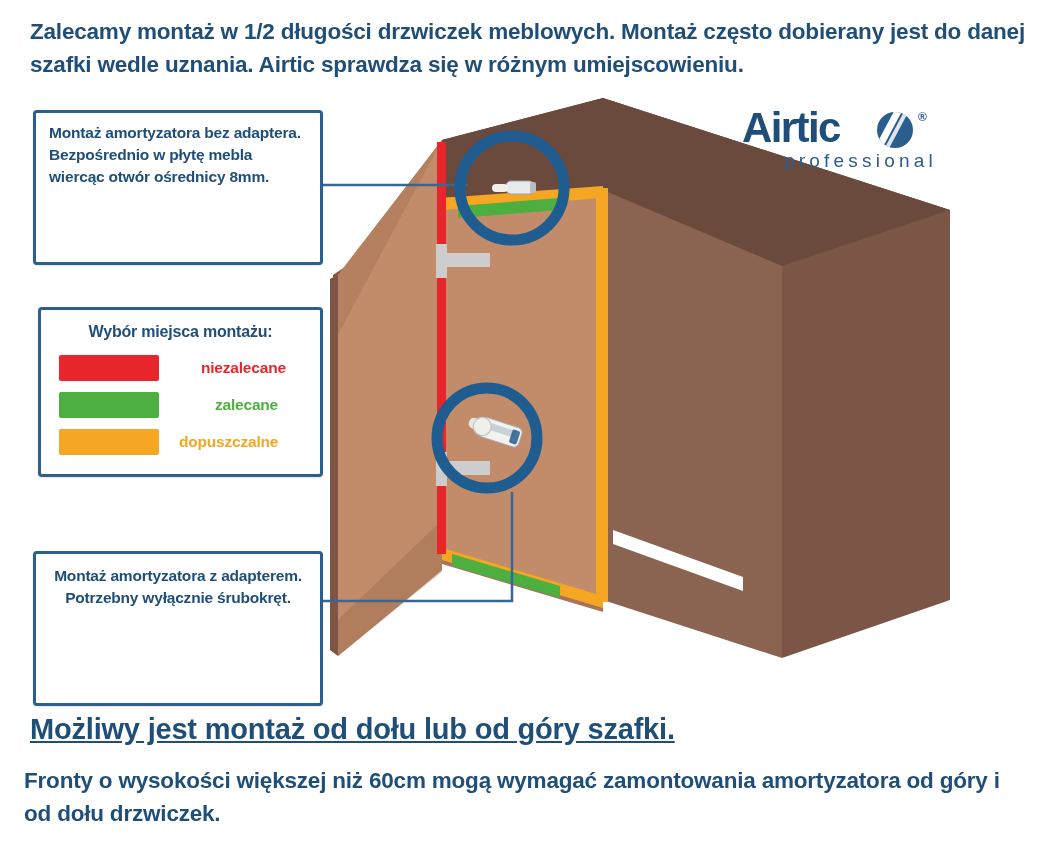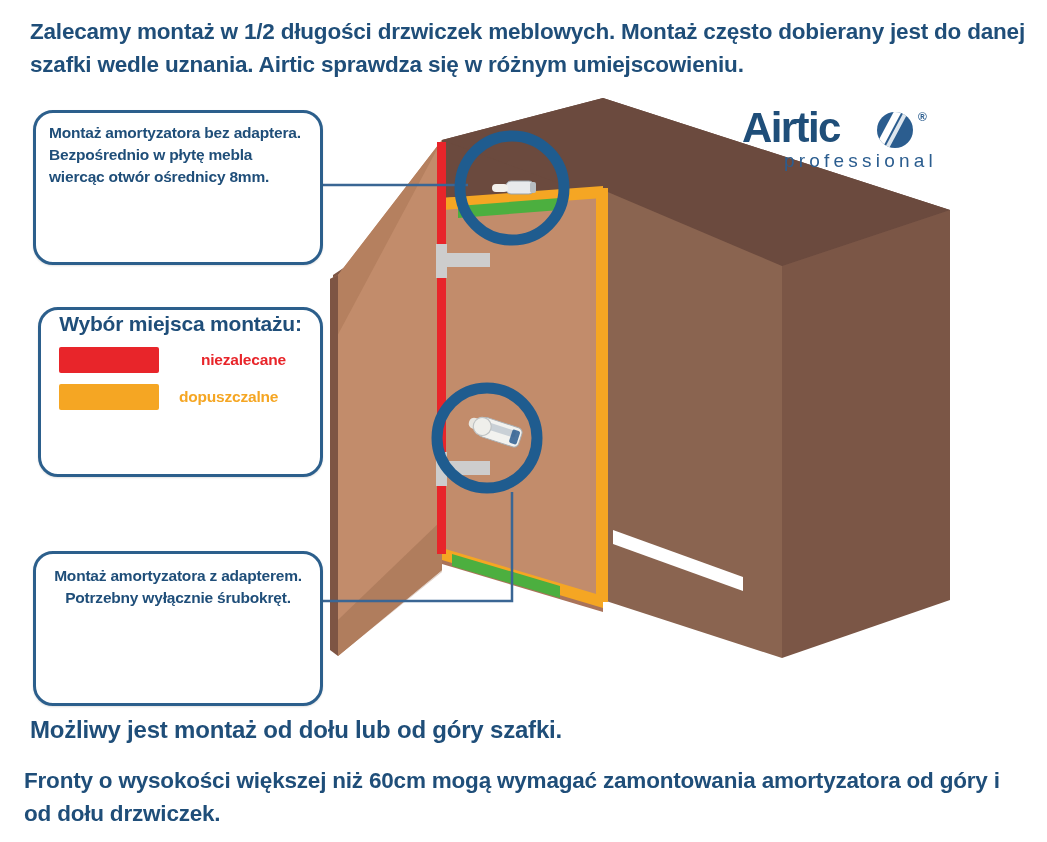--- a/index.html
+++ b/index.html
@@ -14,33 +14,33 @@
 
   
   .para{
     position:absolute;
     color:#1F4E79;
     font-weight:bold;
     font-family:"Liberation Sans", sans-serif;
     letter-spacing:-0.2px;
   }
   #intro-text{ left:30px; top:15px; width:995px; font-size:22.5px; line-height:33px;}
-  #bottom-text-1{ left:30px; top:713px; width:995px; font-size:24px; line-height:33px;}
+  #bottom-text-1{ left:30px; top:713px; width:995px; font-size:29px; line-height:33px;text-decoration:underline;}
   #bottom-text-2{ left:24px; top:764px; width:1000px; font-size:22.5px; line-height:33px;}
 
   
   #cabinet-stage{position:absolute;left:0;top:80px;width:1047px;height:630px;}
   #cabinet-svg{position:absolute;left:0;top:0;}
 
   
   .callout{
     position:absolute;
     background:#ffffff;
     border:3px solid #2C5F8C;
-    border-radius:20px;
+    border-radius:4px;
     box-sizing:border-box;
     box-shadow:0 1px 2px rgba(0,0,0,.12);
     z-index:5;
   }
   .callout-title{
     color:#1F4E79;
     font-weight:bold;
     font-size:15.5px;
     line-height:22px;
     letter-spacing:-0.2px;
@@ -48,21 +48,21 @@
     text-align:left;
   }
   .callout-title.center{text-align:center;}
 
   
   #callout-drill{left:33px;top:110px;width:290px;height:155px;}
   #callout-drill .callout-title{padding-left:13px;}
 
   
   #callout-legend{left:38px;top:307px;width:285px;height:170px;}
-  #callout-legend .callout-title{padding-top:3px;font-size:21px;}
+  #callout-legend .callout-title{padding-top:11px;font-size:16px;}
   .legend-rows{margin-top:6px;}
   .legend-row{display:flex;align-items:center;height:37px;padding-left:18px;}
   .swatch{width:100px;height:26px;border-radius:2px;flex:0 0 auto;}
   .legend-label{
     margin-left:42px;font-weight:bold;font-size:15.5px;letter-spacing:-0.2px;
   }
 
   
   #callout-adapter{left:33px;top:528px;width:290px;height:155px;margin-top:23px;}
   #callout-adapter .callout-title{padding-top:11px;}
@@ -266,20 +266,24 @@
 
   <div class="callout" id="callout-legend">
     <div class="callout-title center">Wybór miejsca montażu:</div>
     <div class="legend-rows">
 
       <div class="legend-row">
         <div class="swatch" style="background:#E8252A;"></div>
         <div class="legend-label" style="color:#E8252A;text-align:center;">niezalecane</div>
       </div>
 
+      <div class="legend-row">
+        <div class="swatch" style="background:#4CAF3F;"></div>
+        <div class="legend-label" style="color:#4CAF3F;margin-left:56px;">zalecane</div>
+      </div>
 
       <div class="legend-row">
         <div class="swatch" style="background:#F5A623;"></div>
         <div class="legend-label" style="color:#F5A623;margin-left:20px;">dopuszczalne</div>
       </div>
 
     </div>
   </div>
 
   <div class="callout" id="callout-adapter">

